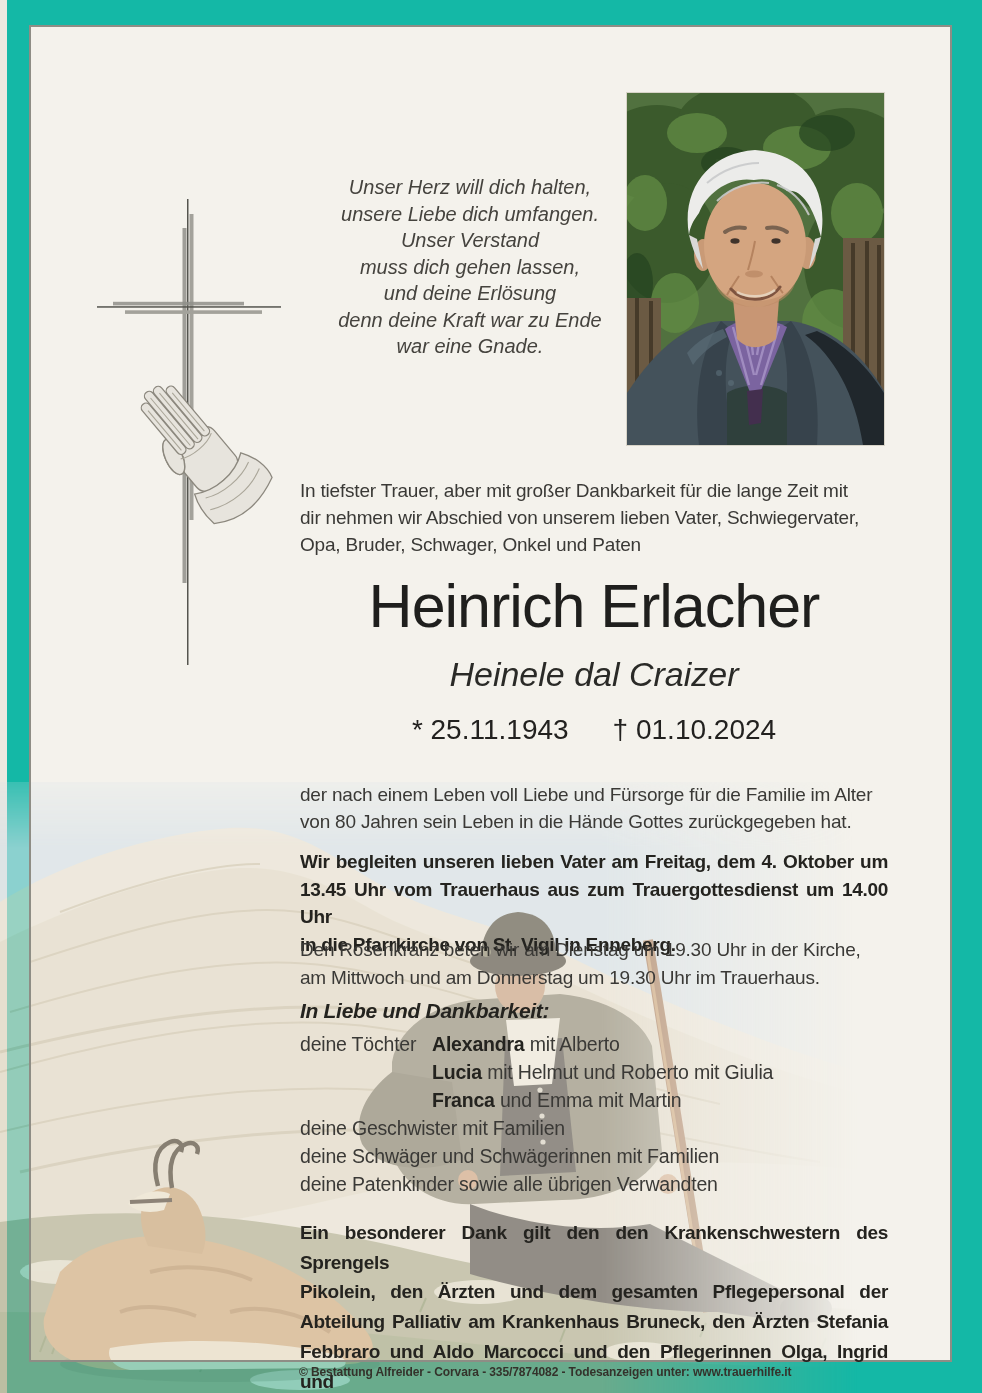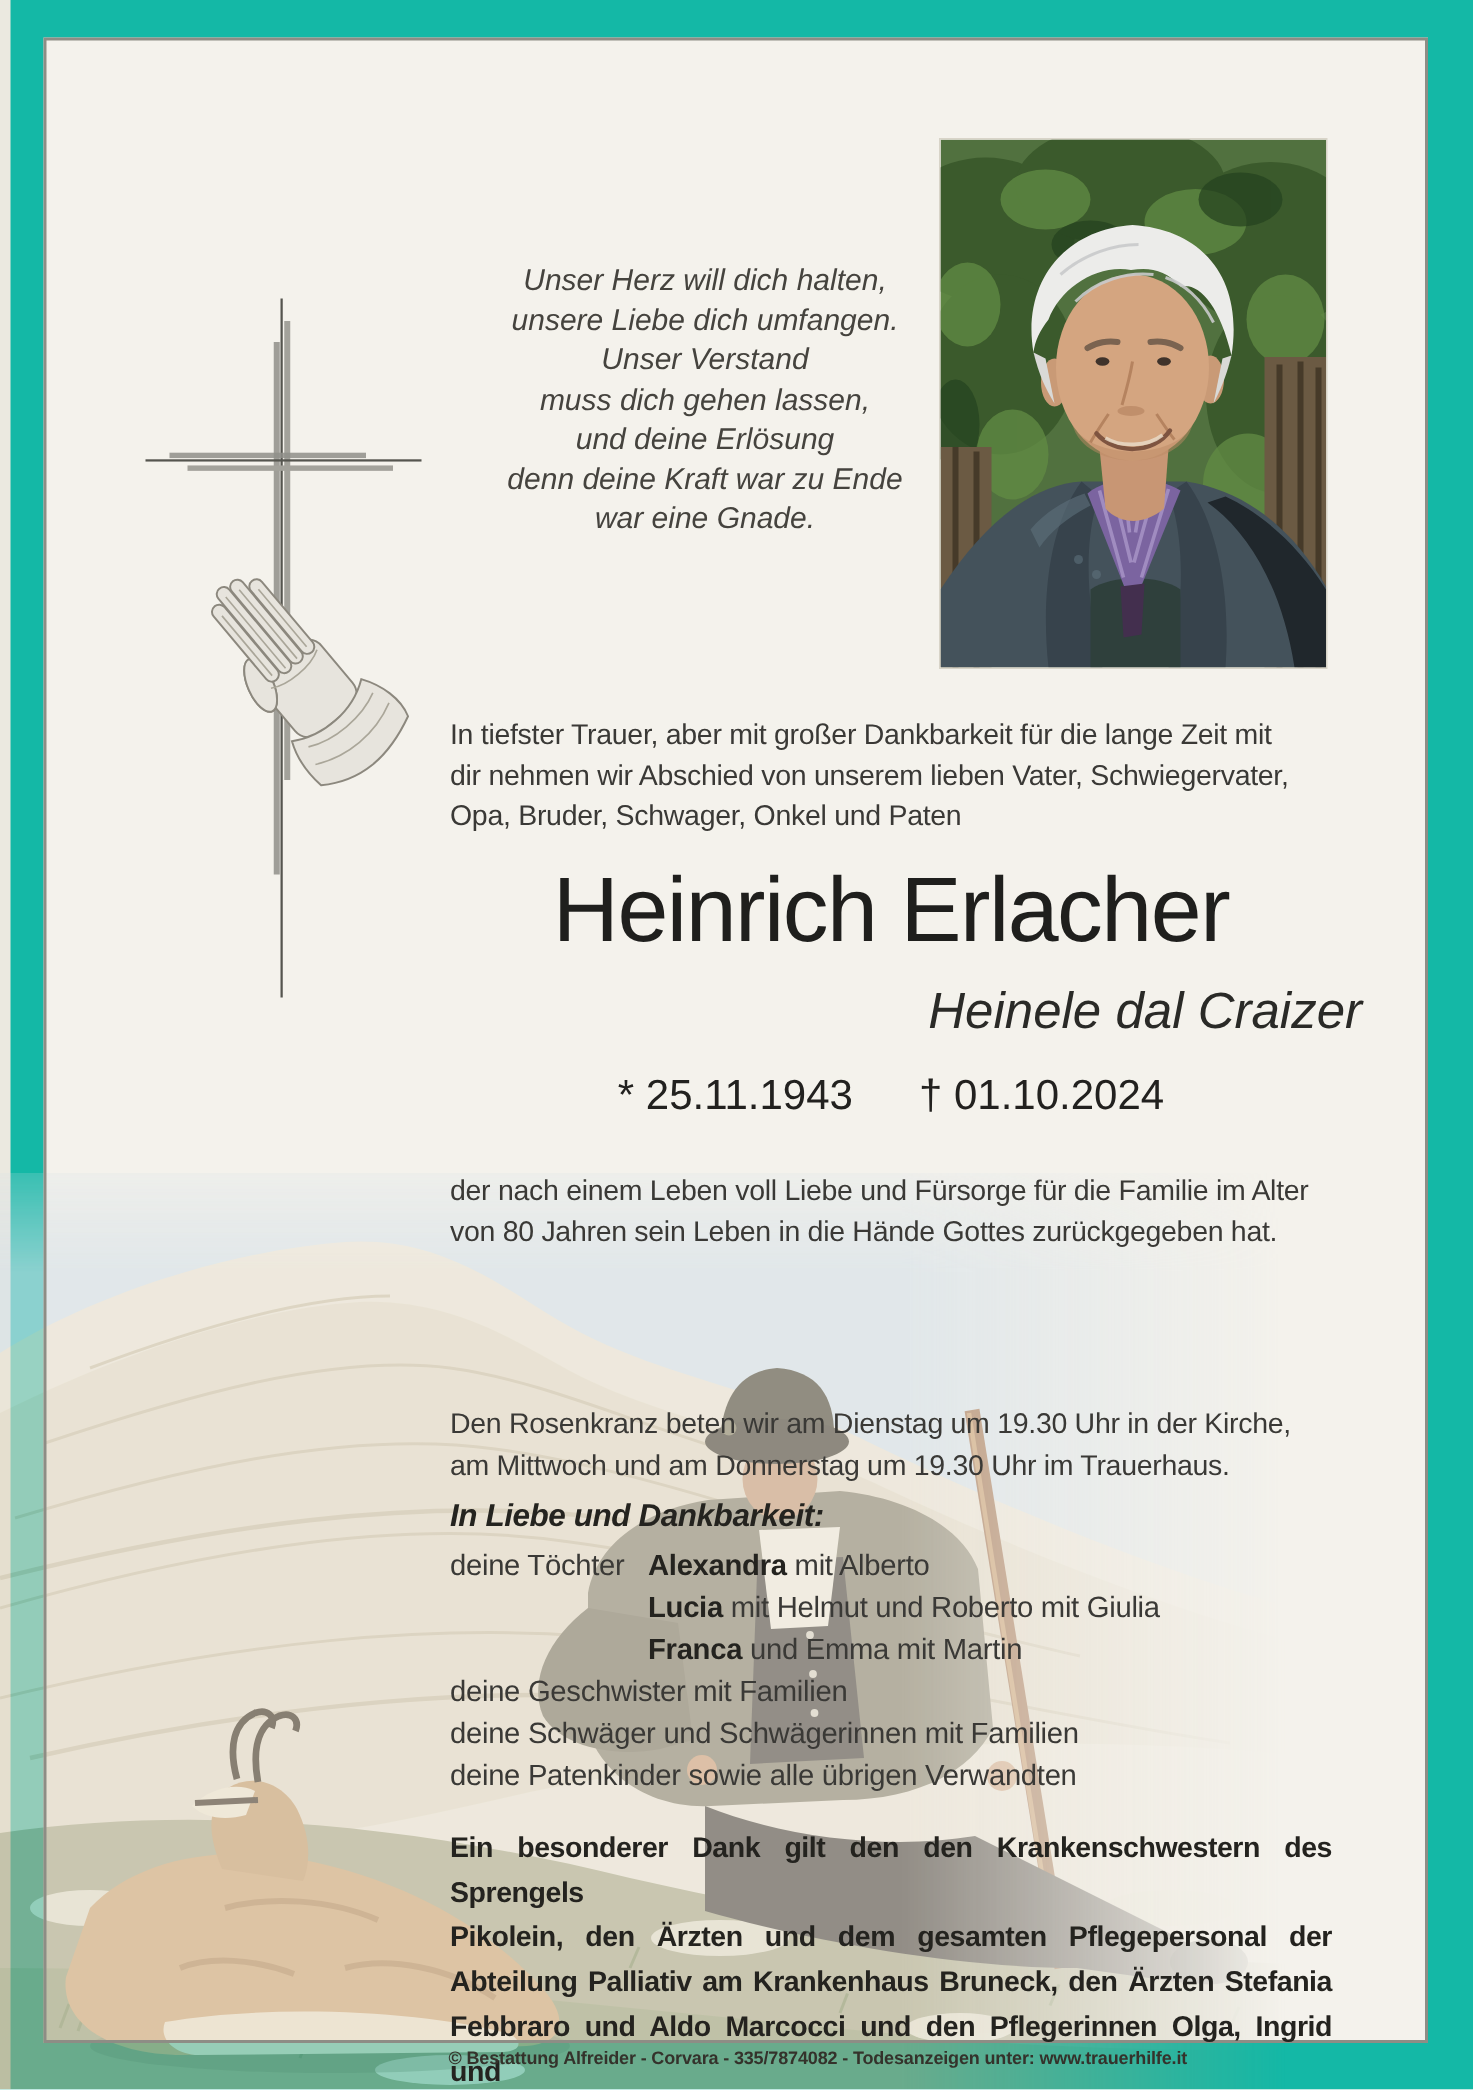--- a/index.html
+++ b/index.html
@@ -24,21 +24,21 @@
   .photo svg{display:block;width:100%;height:100%;}
 
   .poem{position:absolute;left:310px;top:174px;width:320px;text-align:center;
         font-size:20px;font-style:italic;color:#45433e;line-height:26.5px;}
   .txt{position:absolute;left:300px;width:588px;font-size:19px;letter-spacing:-0.2px;
        color:#3a3936;line-height:27px;}
   .txt .jl{text-align:justify;text-align-last:justify;}
   .bold{font-weight:bold;color:#24231f;letter-spacing:-0.3px;}
   .name{position:absolute;left:280px;top:573px;width:628px;text-align:center;
         font-size:61px;color:#1f1f1d;letter-spacing:-1px;line-height:1.1;}
-  .nick{position:absolute;left:280px;top:655px;width:628px;text-align:right;
+  .nick{position:absolute;left:280px;top:655px;width:628px;text-align:center;
         font-size:34px;font-style:italic;color:#2a2a27;}
   .dates{position:absolute;left:280px;top:714px;width:628px;text-align:center;
          font-size:28px;color:#22211f;}
   .dates .gap{display:inline-block;width:44px;}
   .fam-head{position:absolute;left:300px;top:999px;font-size:21px;font-weight:bold;
             font-style:italic;color:#24231f;letter-spacing:-0.3px;}
   .family{position:absolute;left:300px;top:1030px;width:600px;font-size:19.5px;
           color:#3a3936;line-height:28px;letter-spacing:-0.2px;}
   .family .row{display:flex;}
   .family .lbl{width:132px;flex:0 0 132px;}
@@ -254,20 +254,25 @@
 
     <div class="name">Heinrich Erlacher</div>
     <div class="nick">Heinele dal Craizer</div>
     <div class="dates"><span>* 25.11.1943</span><span class="gap"></span><span>† 01.10.2024</span></div>
 
     <div class="txt" style="top:781px">
       <div>der nach einem Leben voll Liebe und Fürsorge für die Familie im Alter</div>
       <div>von 80 Jahren sein Leben in die Hände Gottes zurückgegeben hat.</div>
     </div>
 
+    <div class="txt bold" style="top:848px;line-height:27.5px">
+      <div class="jl">Wir begleiten unseren lieben Vater am Freitag, dem 4. Oktober um</div>
+      <div class="jl">13.45 Uhr vom Trauerhaus aus zum Trauergottesdienst um 14.00 Uhr</div>
+      <div>in die Pfarrkirche von St. Vigil in Enneberg.</div>
+    </div>
 
     <div class="txt" style="top:936px;line-height:27.5px">
       <div>Den Rosenkranz beten wir am Dienstag um 19.30 Uhr in der Kirche,</div>
       <div>am Mittwoch und am Donnerstag um 19.30 Uhr im Trauerhaus.</div>
     </div>
 
     <div class="fam-head">In Liebe und Dankbarkeit:</div>
 
     <div class="family">
       <div class="row">

